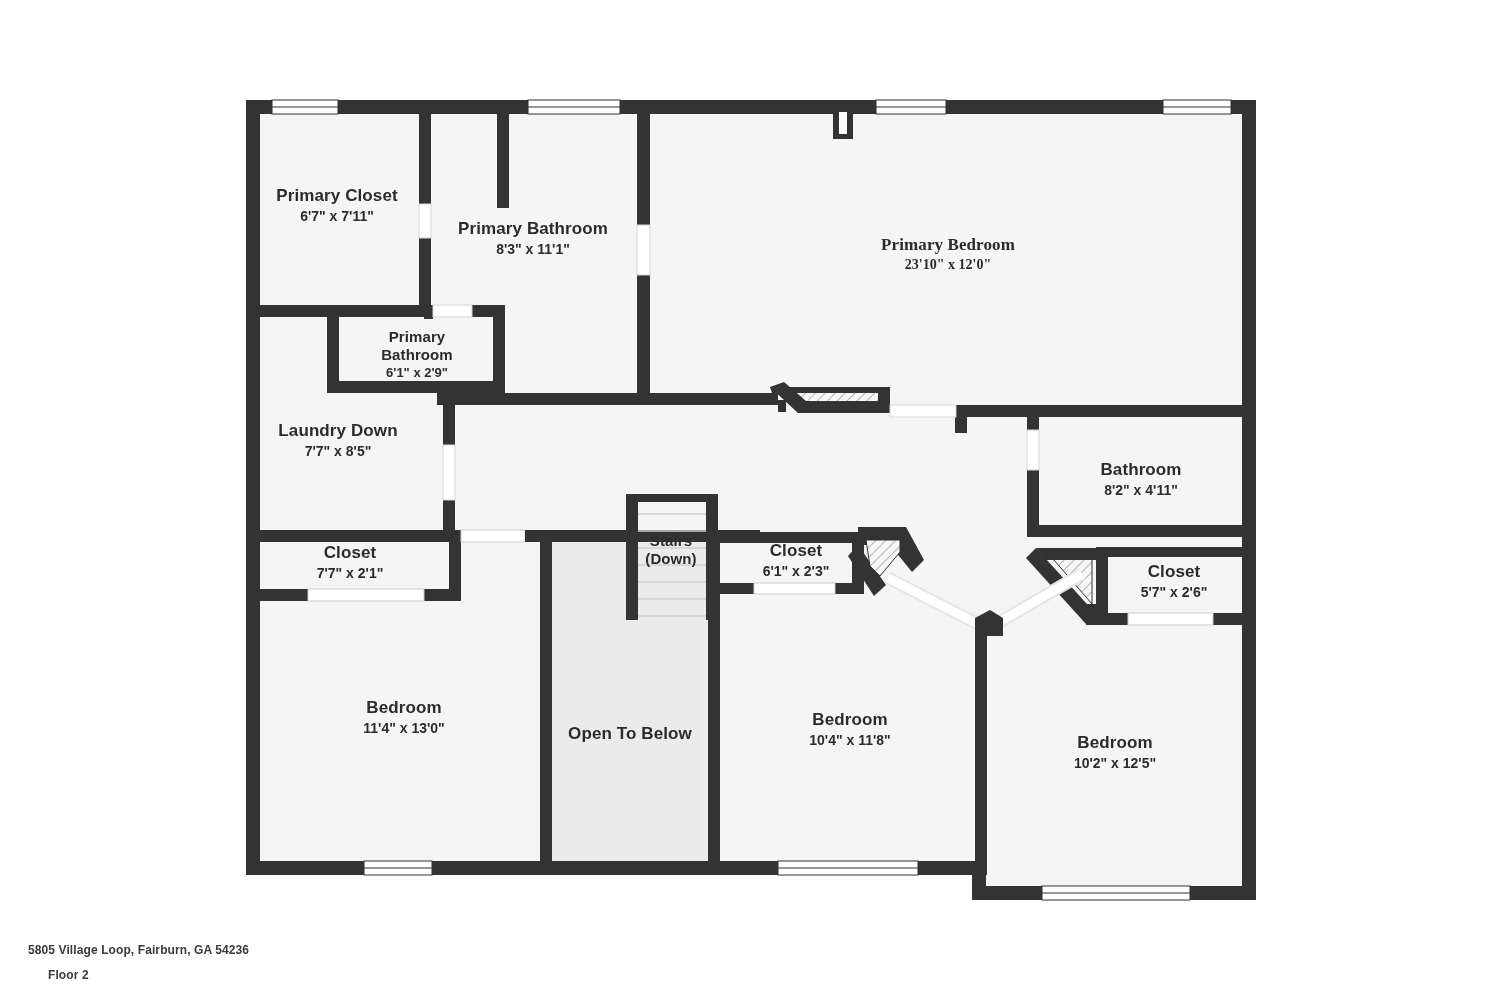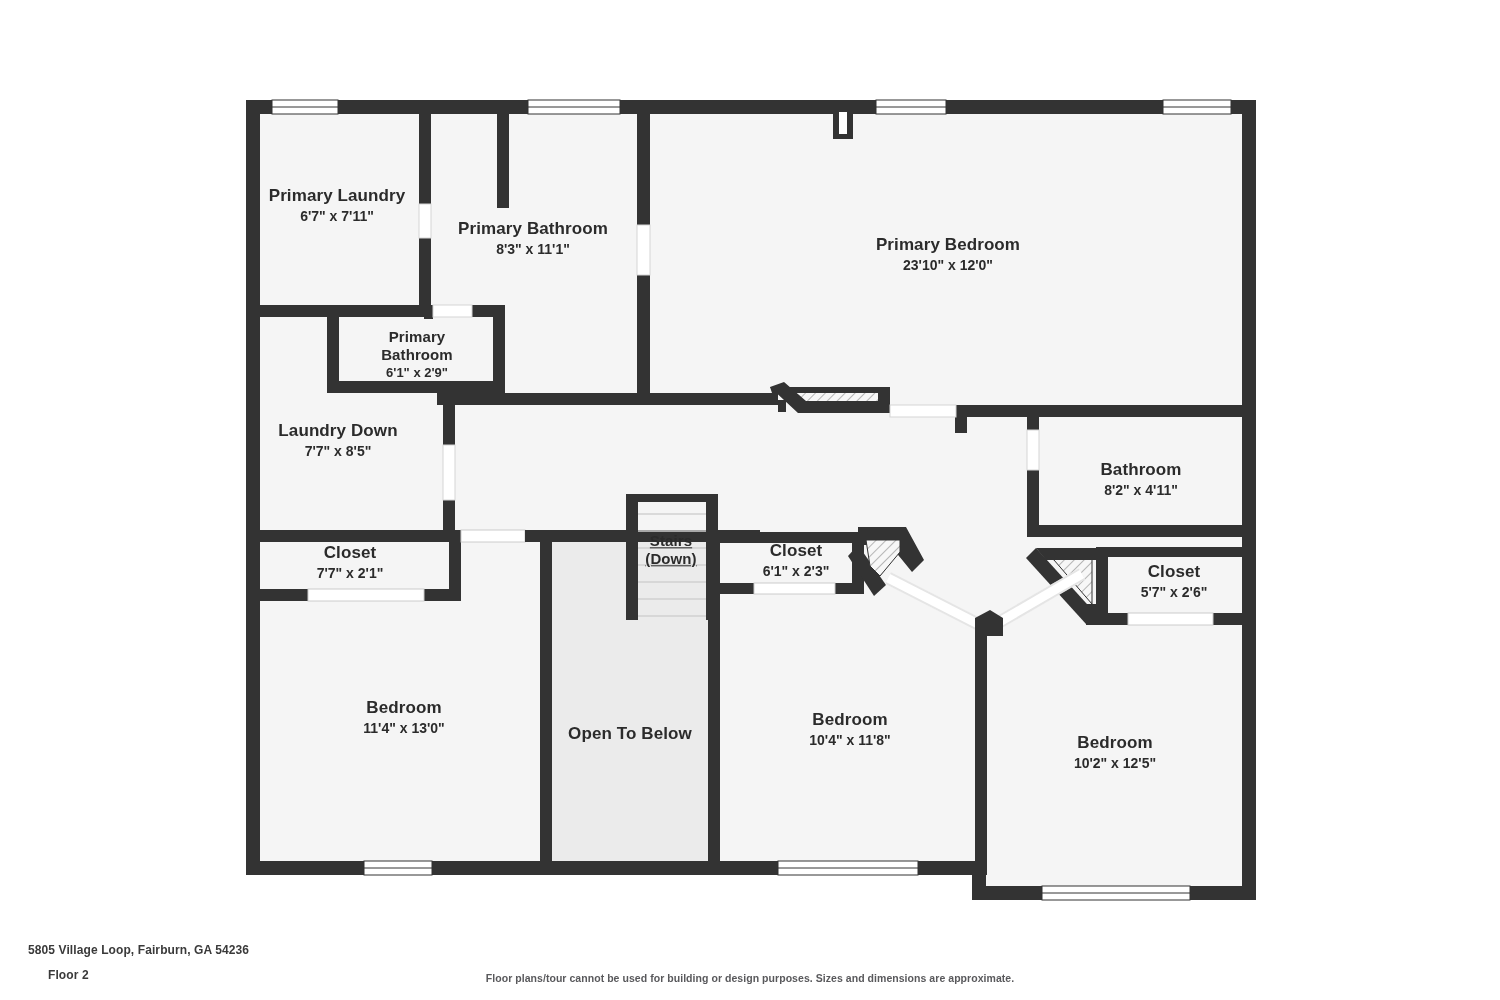--- a/index.html
+++ b/index.html
@@ -280,30 +280,30 @@
   </g>
 
   <g>
     <rect x="833" y="107" width="20" height="32" fill="#333333"></rect>
     <rect x="839" y="112" width="8" height="22" fill="#ffffff"></rect>
   </g>
 
 </svg>
 
 <div class="room-label" style="left:337px; top:205px;">
-  <div class="room-name">Primary Laundry</div>
+  <div class="room-name">Primary Closet</div>
   <div class="room-dims">6'7" x 7'11"</div>
 </div>
 
 <div class="room-label" style="left:533px; top:238px;">
   <div class="room-name">Primary Bathroom</div>
   <div class="room-dims">8'3" x 11'1"</div>
 </div>
 
-<div class="room-label" style="left:948px; top:254px;">
+<div class="room-label" style="left:948px; top:254px;font-family:Liberation Serif, serif;">
   <div class="room-name">Primary Bedroom</div>
   <div class="room-dims">23'10" x 12'0"</div>
 </div>
 
 <div class="room-label" style="left:417px; top:351px;">
   <div class="room-name small" style="white-space:pre-line;">Primary
 Bathroom</div>
   <div class="room-dims small">6'1" x 2'9"</div>
 </div>
 
@@ -315,21 +315,21 @@
 <div class="room-label" style="left:1141px; top:479px;">
   <div class="room-name">Bathroom</div>
   <div class="room-dims">8'2" x 4'11"</div>
 </div>
 
 <div class="room-label" style="left:350px; top:562px;">
   <div class="room-name">Closet</div>
   <div class="room-dims">7'7" x 2'1"</div>
 </div>
 
-<div class="room-label" style="left:671px; top:547px;text-decoration:underline;">
+<div class="room-label" style="left:671px; top:547px;">
   <div class="room-name small" style="white-space:pre-line;">Stairs
 (Down)</div>
 </div>
 
 <div class="room-label" style="left:796px; top:560px;">
   <div class="room-name">Closet</div>
   <div class="room-dims">6'1" x 2'3"</div>
 </div>
 
 <div class="room-label" style="left:1174px; top:581px;">
@@ -351,15 +351,14 @@
   <div class="room-dims">10'4" x 11'8"</div>
 </div>
 
 <div class="room-label" style="left:1115px; top:752px;">
   <div class="room-name">Bedroom</div>
   <div class="room-dims">10'2" x 12'5"</div>
 </div>
 
 <div class="footer-left" id="address-line">5805 Village Loop, Fairburn, GA 54236</div>
 <div class="footer-left" id="floor-line">Floor 2</div>
-<div id="disclaimer">Floor plans/tour cannot be used for building or design purposes. Sizes and dimensions are approximate.</div>
 
 </div>
 
 </body></html>

